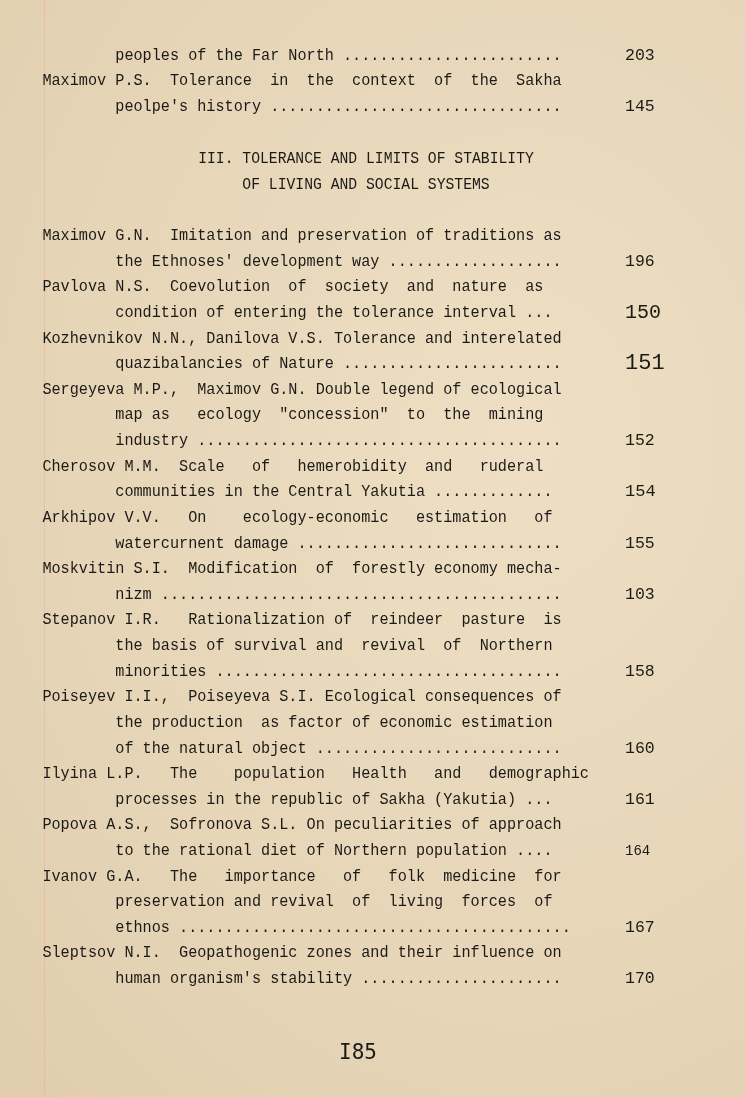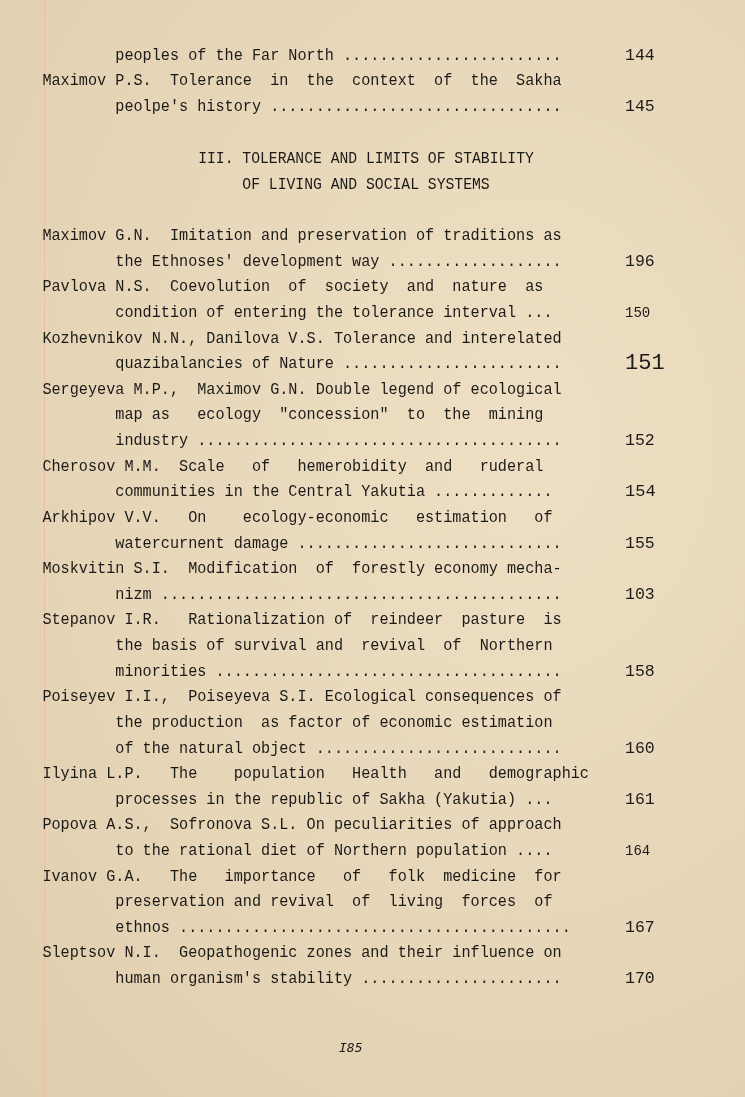--- a/index.html
+++ b/index.html
@@ -22,49 +22,48 @@
       transform: scaleX(0.92); transform-origin: left center;
     }
     .txt { position: absolute; top: 0; }
     .pg { position: absolute; left: 624px; top: 0; }
     .heading {
       position: absolute; left: 0; width: 730px; text-align: center;
       font-size: 16px; line-height: 26px;
       transform: scaleX(0.92); transform-origin: center center;
     }
     .folio {
-      position: absolute; left: 338px; top: 1040px; font-size: 13px;
+      position: absolute; left: 338px; top: 1040px; font-size: 21px;
       font-family: "DejaVu Sans Mono", monospace;
-      font-style: italic;
     }
   </style>
 </head>
 <body>
 
 <div class="margin-line"></div>
 
 <div class="page">
 
   <div class="line" style="top:43px"><span class="txt" style="left:45px">        peoples of the Far North ........................</span></div>
-  <div class="pg" style="position:absolute;top:43px;left:624px;font-size:16.5px;line-height:26px">144</div>
+  <div class="pg" style="position:absolute;top:43px;left:624px;font-size:16.5px;line-height:26px">203</div>
 
   <div class="line" style="top:68px"><span class="txt" style="left:45px">Maximov P.S.  Tolerance  in  the  context  of  the  Sakha</span></div>
   <div class="line" style="top:94px"><span class="txt" style="left:45px">        peolpe's history ................................</span></div>
   <div style="position:absolute;top:94px;left:624px;font-size:16.5px;line-height:26px">145</div>
 
   <div class="heading" style="top:146px">III. TOLERANCE AND LIMITS OF STABILITY</div>
   <div class="heading" style="top:172px">OF LIVING AND SOCIAL SYSTEMS</div>
 
   <div class="line" style="top:223px"><span class="txt" style="left:45px">Maximov G.N.  Imitation and preservation of traditions as</span></div>
   <div class="line" style="top:249px"><span class="txt" style="left:45px">        the Ethnoses' development way ...................</span></div>
   <div style="position:absolute;top:249px;left:624px;font-size:16.5px;line-height:26px">196</div>
 
   <div class="line" style="top:274px"><span class="txt" style="left:45px">Pavlova N.S.  Coevolution  of  society  and  nature  as</span></div>
   <div class="line" style="top:300px"><span class="txt" style="left:45px">        condition of entering the tolerance interval ...</span></div>
-  <div style="position:absolute;top:300px;left:624px;font-size:14px;line-height:26px">150</div>
+  <div style="position:absolute;top:300px;left:624px;font-size:20px;line-height:26px">150</div>
 
   <div class="line" style="top:326px"><span class="txt" style="left:45px">Kozhevnikov N.N., Danilova V.S. Tolerance and interelated</span></div>
   <div class="line" style="top:351px"><span class="txt" style="left:45px">        quazibalancies of Nature ........................</span></div>
   <div style="position:absolute;top:351px;left:624px;font-size:22px;line-height:26px">151</div>
 
   <div class="line" style="top:377px"><span class="txt" style="left:45px">Sergeyeva M.P.,  Maximov G.N. Double legend of ecological</span></div>
   <div class="line" style="top:402px"><span class="txt" style="left:45px">        map as   ecology  "concession"  to  the  mining</span></div>
   <div class="line" style="top:428px"><span class="txt" style="left:45px">        industry ........................................</span></div>
   <div style="position:absolute;top:428px;left:624px;font-size:16.5px;line-height:26px">152</div>
 

